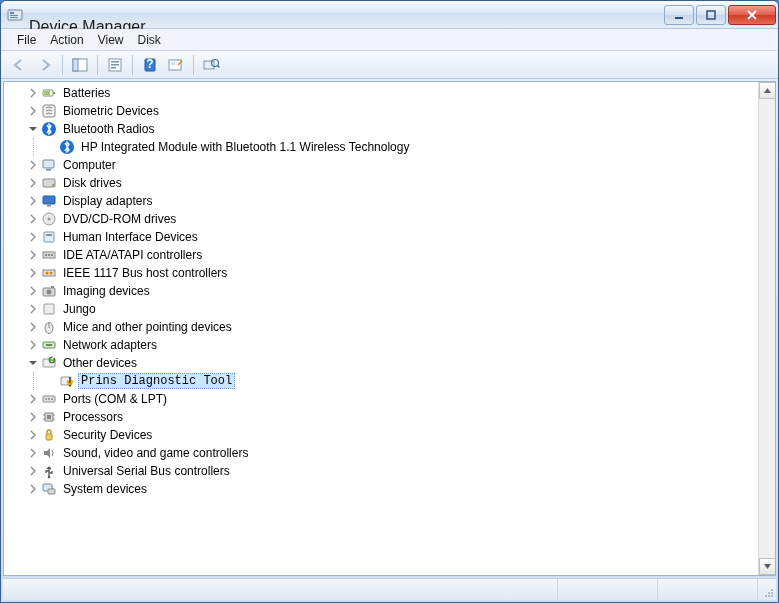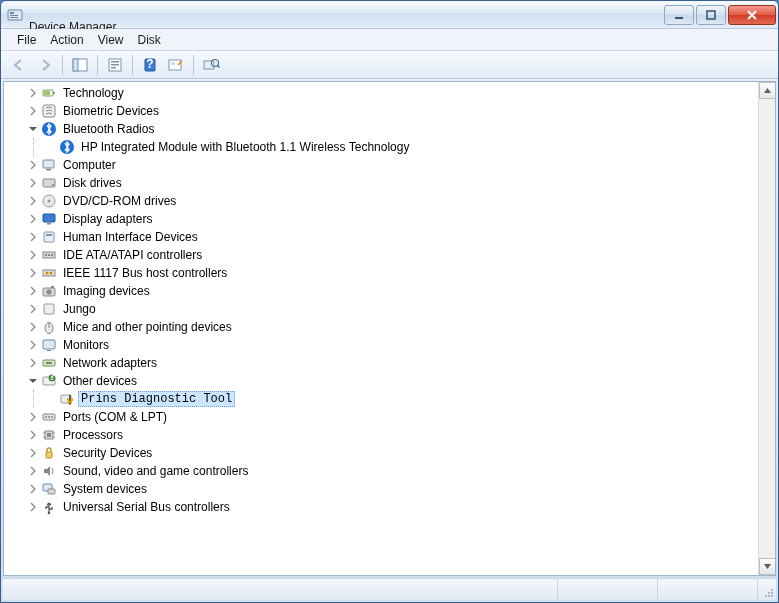--- a/index.html
+++ b/index.html
@@ -15,21 +15,21 @@
 }
 
 .titlebar {
   height: 28px; display: flex; align-items: center;
   background: linear-gradient(to bottom, #f7fbff 0%, #dce8f5 45%, #cfdef0 46%, #e4edf7 100%);
   border-radius: 6px 6px 0 0;
   padding: 0 2px 0 6px;
   border-bottom: 1px solid #b8c8db;
 }
 .titlebar .app-icon { width: 16px; height: 16px; margin-right: 6px; display:flex; align-items:center; justify-content:center; }
-.titlebar .title { flex: 1; color: #1a1a1a; font-size: 12px; margin-top: 24px; }
+.titlebar .title { flex: 1; color: #1a1a1a; font-size: 16px; margin-top: 24px; }
 .win-controls { display: flex; gap: 2px; margin-left: auto; }
 .win-btn {
   width: 30px; height: 20px; border-radius: 3px;
   display: flex; align-items: center; justify-content: center;
   background: linear-gradient(to bottom, #f2f6fb 0%, #d5e2f0 50%, #c6d7ea 51%, #dfe9f4 100%);
   border: 1px solid #8fa8c5;
   cursor: default;
 }
 .win-btn.close {
   width: 48px;
@@ -196,21 +196,21 @@
                     <path d="M3 1 L7 5 L3 9" fill="none" stroke="#888" stroke-width="1.3"></path>
                   </svg>
                 </span>
                 <span class="node-icon">
                   <svg width="16" height="16" viewBox="0 0 16 16">
                     <rect x="2" y="5" width="10" height="6" rx="1" fill="#fff" stroke="#7d9a5a"></rect>
                     <rect x="12" y="7" width="2" height="2" fill="#7d9a5a"></rect>
                     <rect x="3" y="6" width="6" height="4" fill="#9fc46c"></rect>
                   </svg>
                 </span>
-                <span class="node-label">Technology</span>
+                <span class="node-label">Batteries</span>
               </div>
             </div>
             <div class="tree-node">
               <div class="node-row">
                 <span class="expander">
                   <svg width="10" height="10" viewBox="0 0 10 10">
                     <path d="M3 1 L7 5 L3 9" fill="none" stroke="#888" stroke-width="1.3"></path>
                   </svg>
                 </span>
                 <span class="node-icon">
@@ -284,41 +284,41 @@
             </div>
             <div class="tree-node">
               <div class="node-row">
                 <span class="expander">
                   <svg width="10" height="10" viewBox="0 0 10 10">
                     <path d="M3 1 L7 5 L3 9" fill="none" stroke="#888" stroke-width="1.3"></path>
                   </svg>
                 </span>
                 <span class="node-icon">
                   <svg width="16" height="16" viewBox="0 0 16 16">
+                    <rect x="2" y="3" width="12" height="8" rx="1" fill="#3b7bd1" stroke="#1f5aa6"></rect>
+                    <rect x="6" y="12" width="4" height="1.5" fill="#888"></rect>
+                  </svg>
+                </span>
+                <span class="node-label">Display adapters</span>
+              </div>
+            </div>
+            <div class="tree-node">
+              <div class="node-row">
+                <span class="expander">
+                  <svg width="10" height="10" viewBox="0 0 10 10">
+                    <path d="M3 1 L7 5 L3 9" fill="none" stroke="#888" stroke-width="1.3"></path>
+                  </svg>
+                </span>
+                <span class="node-icon">
+                  <svg width="16" height="16" viewBox="0 0 16 16">
                     <circle cx="8" cy="8" r="6" fill="#e8e8e8" stroke="#999"></circle>
                     <circle cx="8" cy="8" r="1.5" fill="#999"></circle>
                   </svg>
                 </span>
                 <span class="node-label">DVD/CD-ROM drives</span>
-              </div>
-            </div>
-            <div class="tree-node">
-              <div class="node-row">
-                <span class="expander">
-                  <svg width="10" height="10" viewBox="0 0 10 10">
-                    <path d="M3 1 L7 5 L3 9" fill="none" stroke="#888" stroke-width="1.3"></path>
-                  </svg>
-                </span>
-                <span class="node-icon">
-                  <svg width="16" height="16" viewBox="0 0 16 16">
-                    <rect x="2" y="3" width="12" height="8" rx="1" fill="#3b7bd1" stroke="#1f5aa6"></rect>
-                    <rect x="6" y="12" width="4" height="1.5" fill="#888"></rect>
-                  </svg>
-                </span>
-                <span class="node-label">Display adapters</span>
               </div>
             </div>
             <div class="tree-node">
               <div class="node-row">
                 <span class="expander">
                   <svg width="10" height="10" viewBox="0 0 10 10">
                     <path d="M3 1 L7 5 L3 9" fill="none" stroke="#888" stroke-width="1.3"></path>
                   </svg>
                 </span>
                 <span class="node-icon">
@@ -404,36 +404,20 @@
                     <path d="M3 1 L7 5 L3 9" fill="none" stroke="#888" stroke-width="1.3"></path>
                   </svg>
                 </span>
                 <span class="node-icon">
                   <svg width="16" height="16" viewBox="0 0 16 16">
                     <ellipse cx="8" cy="9" rx="4" ry="5.5" fill="#e8e8e8" stroke="#888"></ellipse>
                     <line x1="8" y1="4" x2="8" y2="9" stroke="#888"></line>
                   </svg>
                 </span>
                 <span class="node-label">Mice and other pointing devices</span>
-              </div>
-            </div>
-            <div class="tree-node">
-              <div class="node-row">
-                <span class="expander">
-                  <svg width="10" height="10" viewBox="0 0 10 10">
-                    <path d="M3 1 L7 5 L3 9" fill="none" stroke="#888" stroke-width="1.3"></path>
-                  </svg>
-                </span>
-                <span class="node-icon">
-                  <svg width="16" height="16" viewBox="0 0 16 16">
-                    <rect x="2" y="3" width="12" height="9" rx="1" fill="#dce8f3" stroke="#6f8aa7"></rect>
-                    <rect x="6" y="13" width="4" height="1" fill="#6f8aa7"></rect>
-                  </svg>
-                </span>
-                <span class="node-label">Monitors</span>
               </div>
             </div>
             <div class="tree-node">
               <div class="node-row">
                 <span class="expander">
                   <svg width="10" height="10" viewBox="0 0 10 10">
                     <path d="M3 1 L7 5 L3 9" fill="none" stroke="#888" stroke-width="1.3"></path>
                   </svg>
                 </span>
                 <span class="node-icon">
@@ -547,41 +531,41 @@
             </div>
             <div class="tree-node">
               <div class="node-row">
                 <span class="expander">
                   <svg width="10" height="10" viewBox="0 0 10 10">
                     <path d="M3 1 L7 5 L3 9" fill="none" stroke="#888" stroke-width="1.3"></path>
                   </svg>
                 </span>
                 <span class="node-icon">
                   <svg width="16" height="16" viewBox="0 0 16 16">
+                    <path d="M8 14 L8 4 M8 4 L6 6 M8 4 L10 6 M8 8 L5 8 L5 10 M8 10 L11 10 L11 8" stroke="#555" fill="none" stroke-width="1.3"></path>
+                    <circle cx="8" cy="14" r="1.3" fill="#555"></circle>
+                  </svg>
+                </span>
+                <span class="node-label">Universal Serial Bus controllers</span>
+              </div>
+            </div>
+            <div class="tree-node">
+              <div class="node-row">
+                <span class="expander">
+                  <svg width="10" height="10" viewBox="0 0 10 10">
+                    <path d="M3 1 L7 5 L3 9" fill="none" stroke="#888" stroke-width="1.3"></path>
+                  </svg>
+                </span>
+                <span class="node-icon">
+                  <svg width="16" height="16" viewBox="0 0 16 16">
                     <rect x="2" y="3" width="9" height="7" rx="1" fill="#dce8f3" stroke="#6f8aa7"></rect>
                     <rect x="7" y="8" width="7" height="5" rx="1" fill="#d8d8d8" stroke="#888"></rect>
                   </svg>
                 </span>
                 <span class="node-label">System devices</span>
-              </div>
-            </div>
-            <div class="tree-node">
-              <div class="node-row">
-                <span class="expander">
-                  <svg width="10" height="10" viewBox="0 0 10 10">
-                    <path d="M3 1 L7 5 L3 9" fill="none" stroke="#888" stroke-width="1.3"></path>
-                  </svg>
-                </span>
-                <span class="node-icon">
-                  <svg width="16" height="16" viewBox="0 0 16 16">
-                    <path d="M8 14 L8 4 M8 4 L6 6 M8 4 L10 6 M8 8 L5 8 L5 10 M8 10 L11 10 L11 8" stroke="#555" fill="none" stroke-width="1.3"></path>
-                    <circle cx="8" cy="14" r="1.3" fill="#555"></circle>
-                  </svg>
-                </span>
-                <span class="node-label">Universal Serial Bus controllers</span>
               </div>
             </div>
           </div>
         </div>
       </div>
     <div class="scrollbar-v">
       <div class="arrow-up">
         <svg width="9" height="9" viewBox="0 0 9 9">
             <path d="M4.5 2 L8 7 L1 7 Z" fill="#606060"></path>
           </svg>

